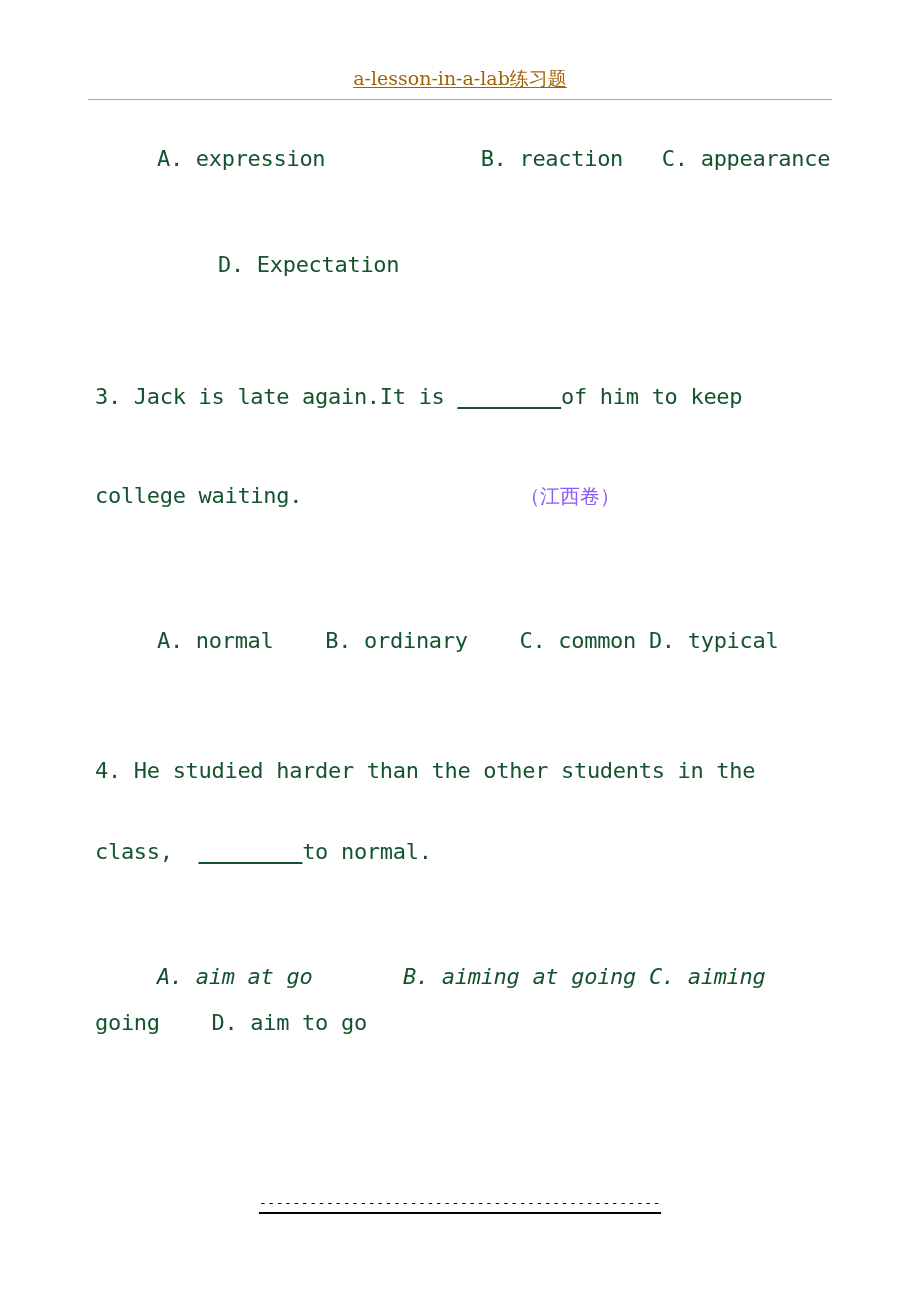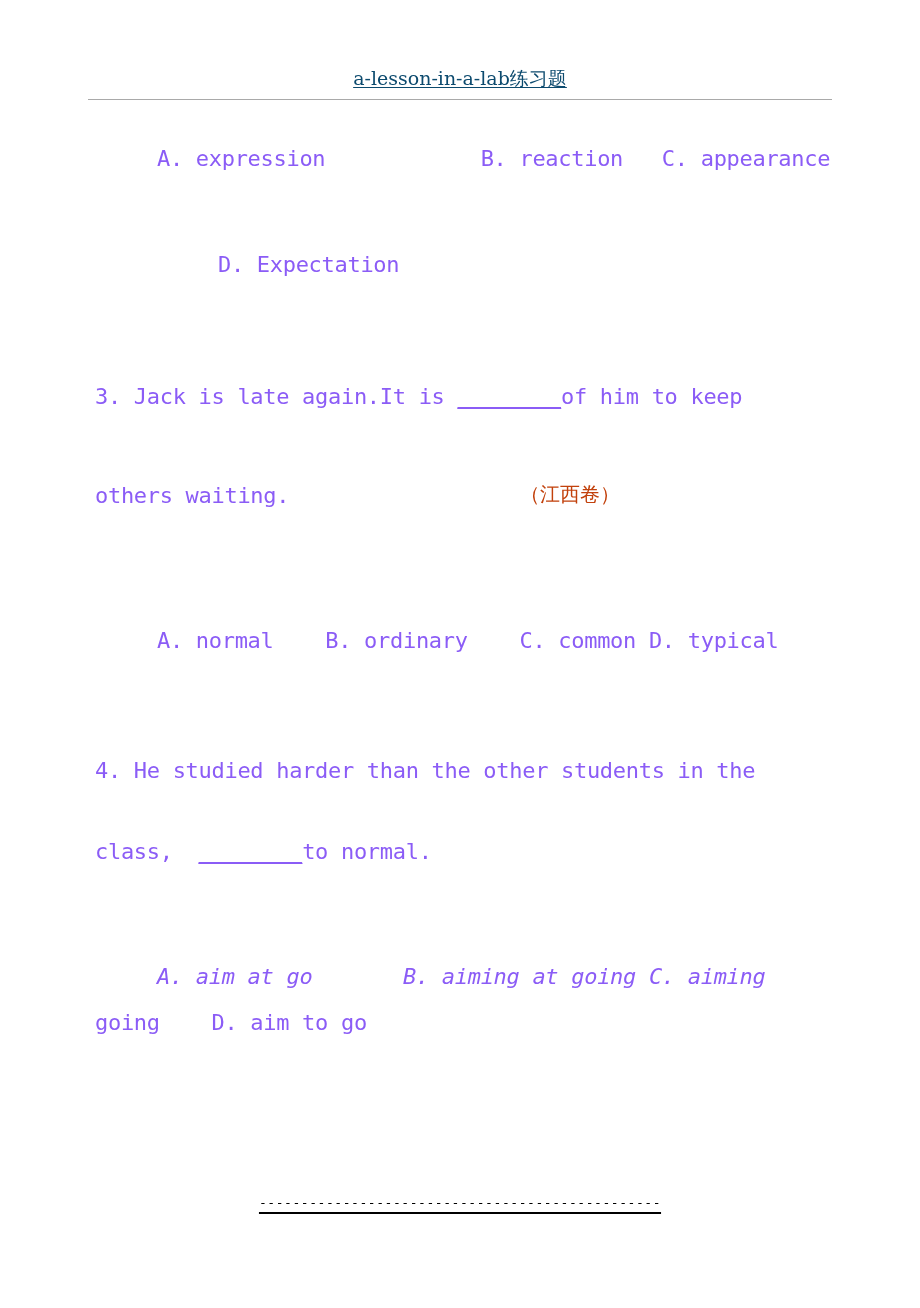--- a/index.html
+++ b/index.html
@@ -30,21 +30,21 @@
     top: 66px;
     width: 920px;
     text-align: center;
   }
   .header-title {
     display: inline-block;
     font-family: "DejaVu Serif", "Liberation Serif", serif;
     font-size: 19px;
     line-height: 24px;
     font-weight: 400;
-    color: #0c4a6e;
+    color: #a16207;
     text-decoration: underline;
     text-underline-offset: 2px;
     letter-spacing: 0px;
     white-space: nowrap;
   }
   .header-rule {
     position: absolute;
     left: 88px;
     top: 99px;
     width: 744px;
@@ -59,41 +59,41 @@
     top: 0;
     width: 920px;
   }
 
   .line {
     position: absolute;
     font-family: "DejaVu Sans Mono", "Liberation Mono", monospace;
     font-size: 22px;
     line-height: 26px;
     white-space: pre;
-    color: #8b5cf6;
+    color: #14532d;
     letter-spacing: -0.3px;
   }
 
   .line.q        { left: 95px; }
   .line.opt      { left: 157px; }
   .line.opt-d    { left: 218px; }
 
   .blank {
     text-decoration: underline;
     text-underline-offset: 3px;
   }
 
   .src {
     position: absolute;
     left: 520px;
-    font-family: Liberation Mono, monospace;
+    font-family: Liberation Serif, serif;
     font-size: 20px;
     line-height: 26px;
     white-space: pre;
-    color: #c2410c;
+    color: #8b5cf6;
   }
 
   
   .footer {
     position: absolute;
     left: 0;
     top: 1192px;
     width: 920px;
     text-align: center;
   }
@@ -121,21 +121,21 @@
   <div class="header-rule"></div>
 
   <div class="content">
 
     <div class="line opt" style="top:146px;">A. expression            B. reaction   C. appearance</div>
 
     <div class="line opt-d" style="top:252px;">D. Expectation</div>
 
     <div class="line q" style="top:384px;"><span>3. Jack is late again.It is </span><span class="blank">________</span><span>of him to keep</span></div>
 
-    <div class="line q" style="top:483px;">others waiting.</div>
+    <div class="line q" style="top:483px;">college waiting.</div>
 
     <div class="src" style="top:483px;">（江西卷）</div>
 
     <div class="line opt" style="top:628px;">A. normal    B. ordinary    C. common D. typical</div>
 
     <div class="line q" style="top:758px;">4. He studied harder than the other students in the</div>
 
     <div class="line q" style="top:839px;"><span>class,  </span><span class="blank">________</span><span>to normal.</span></div>
 
     <div class="line opt" style="top:964px;font-style:italic;">A. aim at go       B. aiming at going C. aiming</div>

